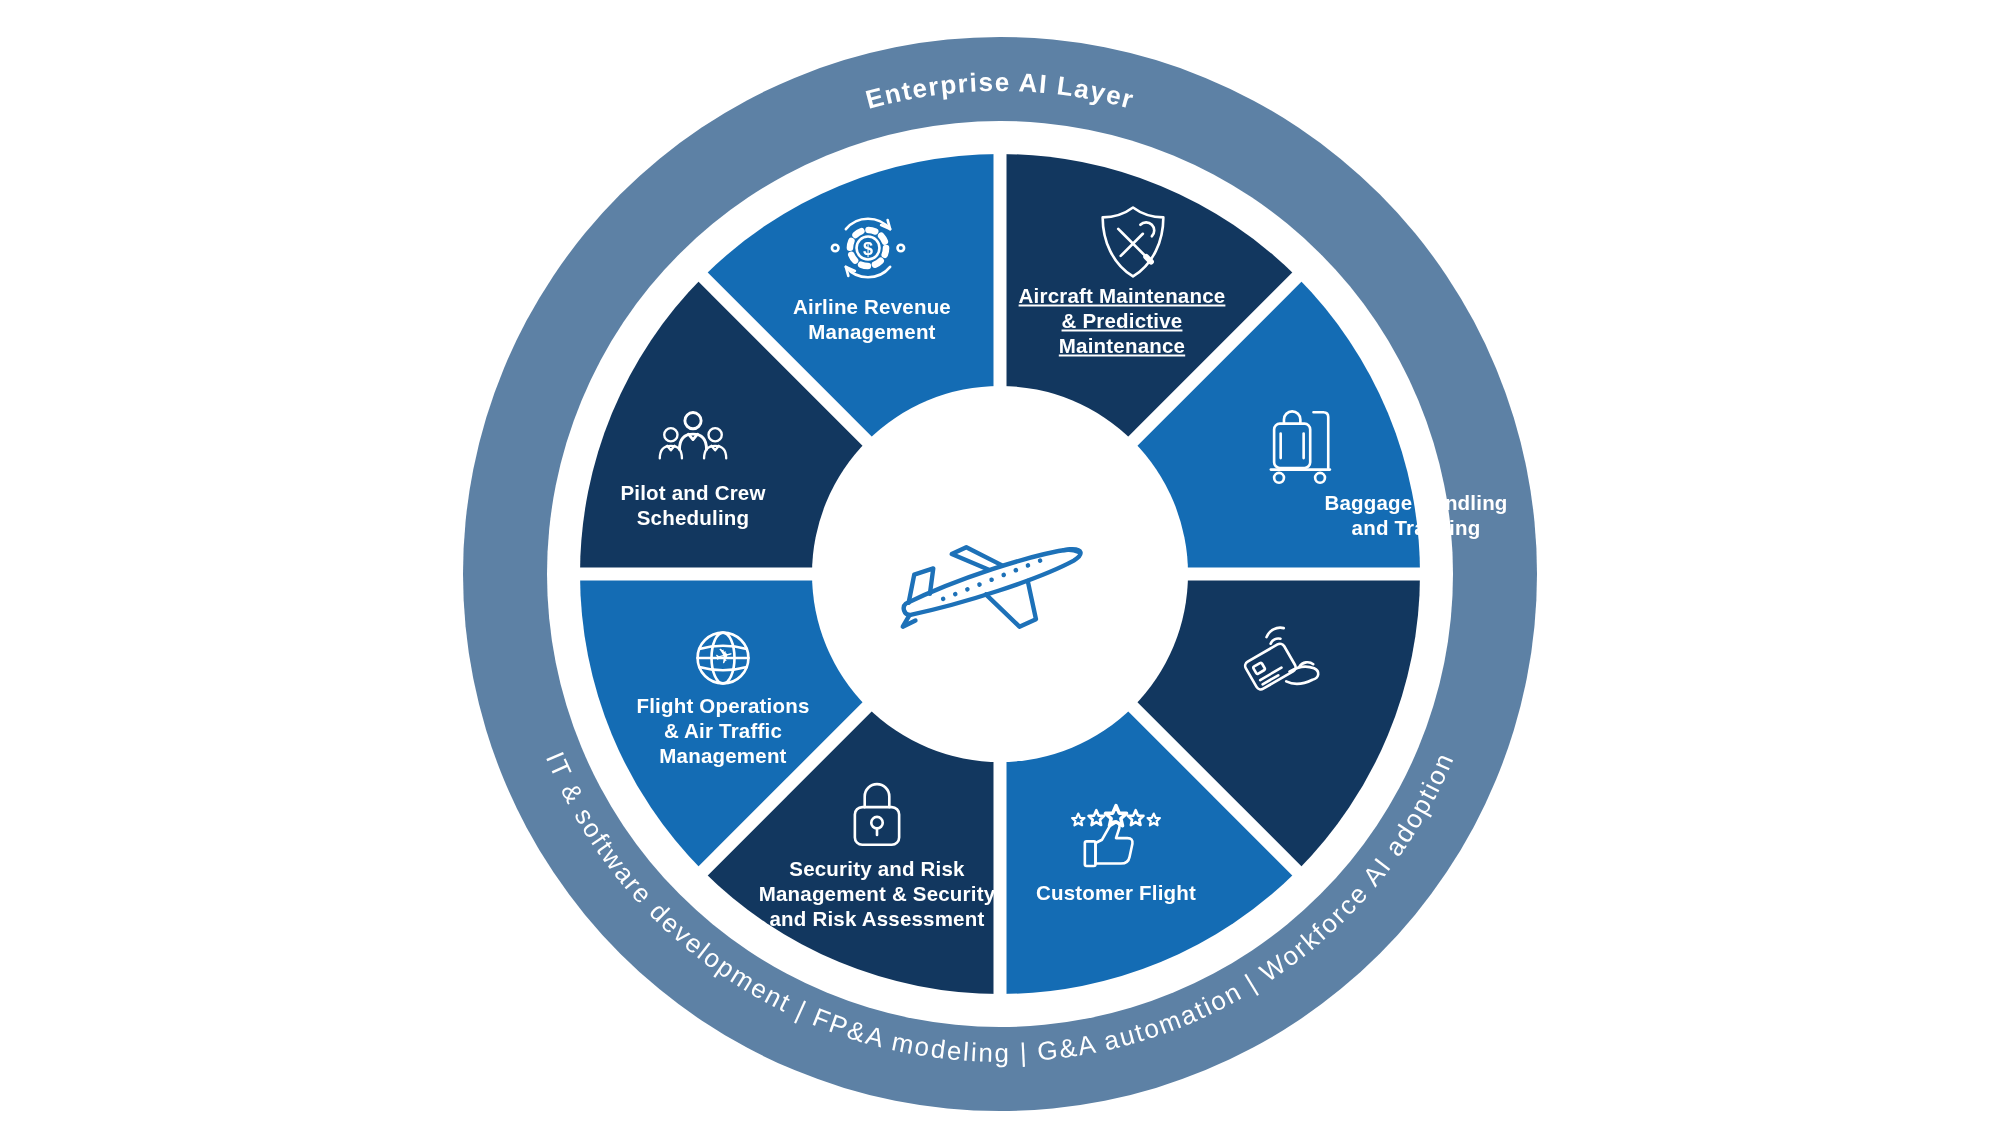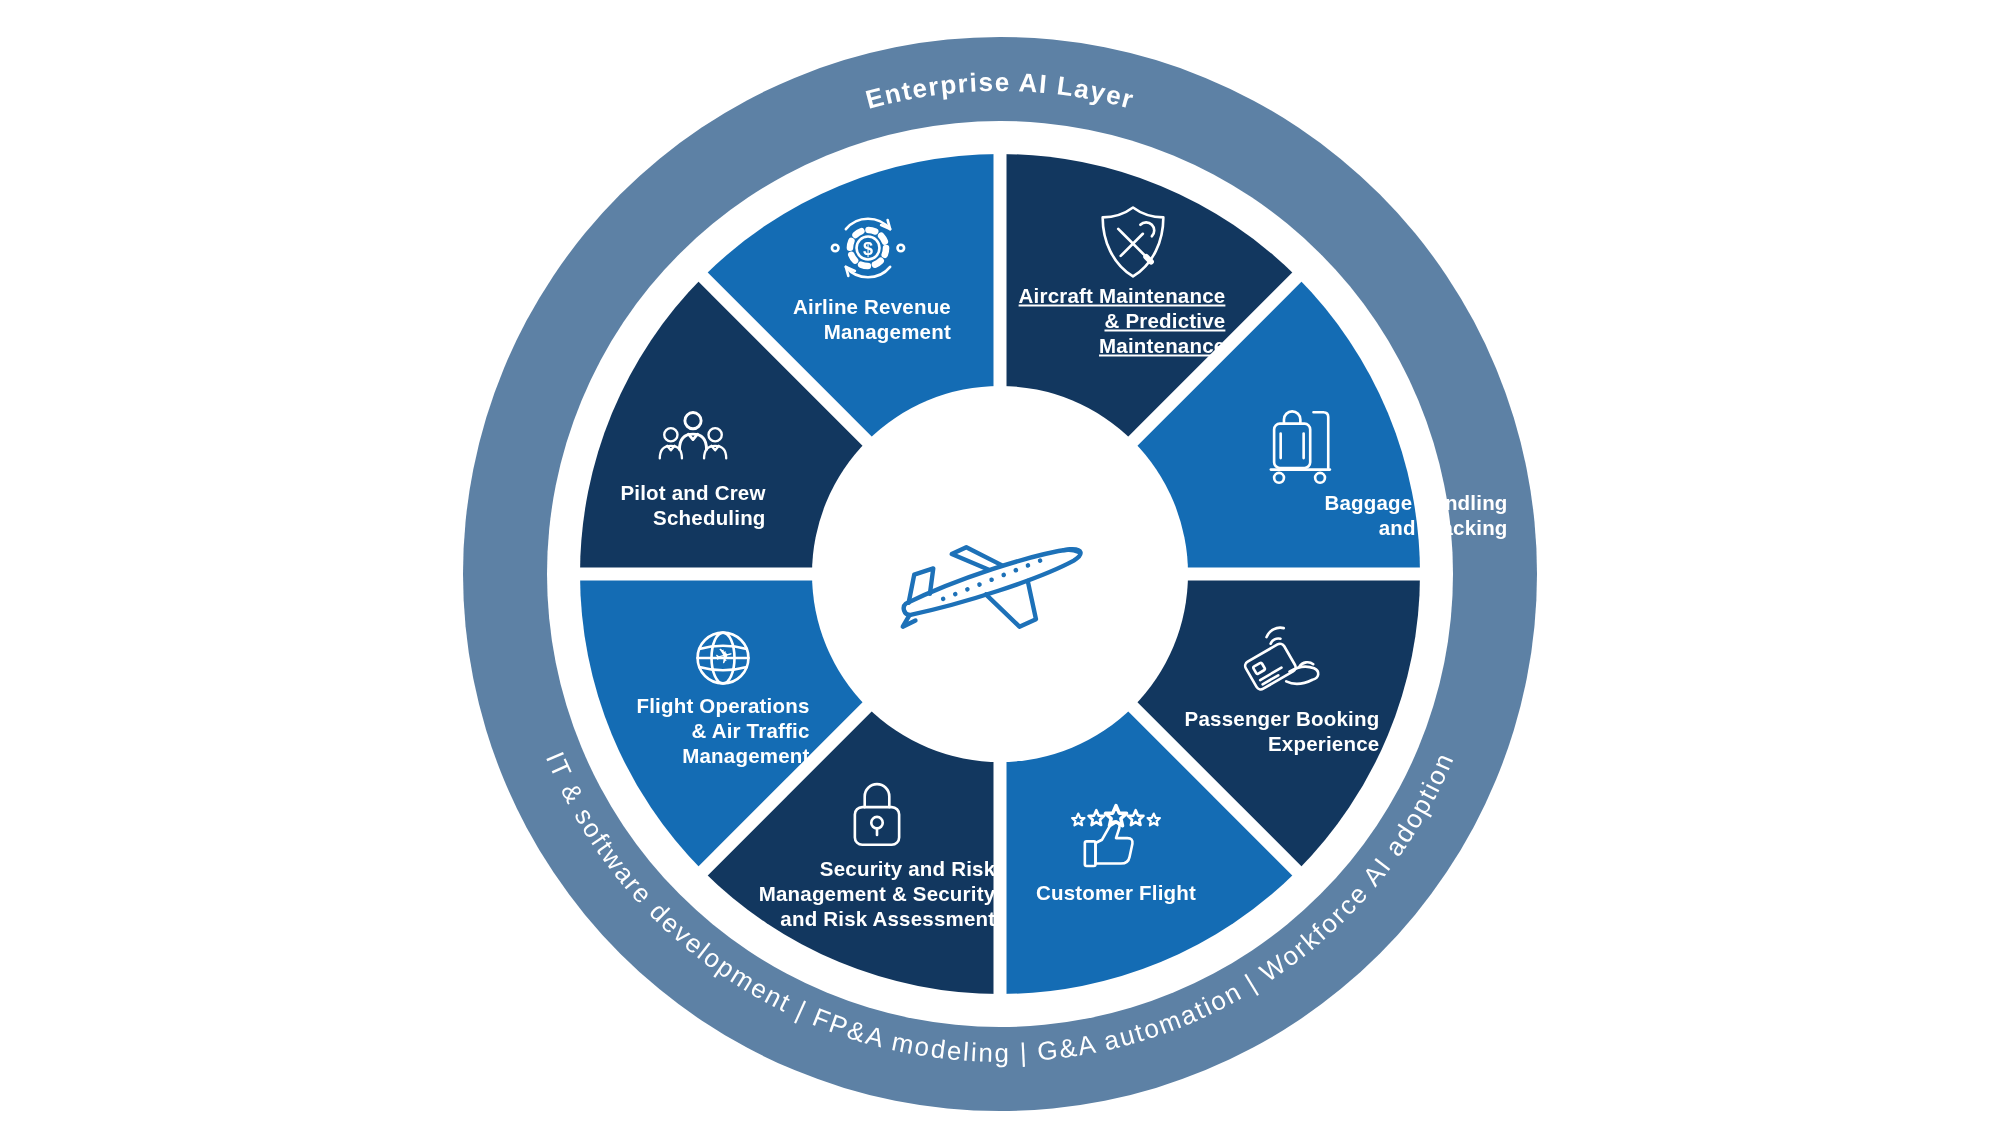--- a/index.html
+++ b/index.html
@@ -8,21 +8,21 @@
   .stage svg{position:absolute;left:0;top:0;}
   .icon{stroke:#ffffff;fill:none;stroke-width:3.2;stroke-linecap:round;stroke-linejoin:round;}
   .icon text{fill:#ffffff;stroke:none;}
   .plane{stroke:#1d71b8;fill:none;stroke-width:4.4;stroke-linecap:round;stroke-linejoin:round;}
   .plane circle{fill:#1d71b8;stroke:none;}
   .ring-text-top{font-family:"Liberation Sans",sans-serif;font-weight:bold;font-size:26px;
                  letter-spacing:1.5px;fill:#ffffff;}
   .ring-text-bottom{font-family:"Liberation Sans",sans-serif;font-size:26px;
                     letter-spacing:2px;fill:#ffffff;}
   .seg-label{position:absolute;transform:translate(-50%,-50%);color:#ffffff;
-             font-weight:bold;font-size:20.5px;line-height:25px;text-align:right;
+             font-weight:bold;font-size:20.5px;line-height:25px;text-align:center;
              white-space:pre-line;letter-spacing:0.2px;}
 </style>
 </head>
 <body>
 
 <div class="stage">
   <svg width="2000" height="1146" viewBox="0 0 2000 1146">
 
     <circle cx="1000" cy="574" r="537" fill="#5d81a5"></circle>
     <circle cx="1000" cy="574" r="453" fill="#ffffff"></circle>
@@ -167,22 +167,20 @@
     <text class="ring-text-bottom" text-anchor="middle">
       <textPath href="#arcBottom" startOffset="50%">IT &amp; software development  |  FP&amp;A modeling  |  G&amp;A automation  |  Workforce AI adoption</textPath>
     </text>
   </svg>
 
   <div class="seg-label" style="left:1122px;top:320px;text-decoration:underline;">Aircraft Maintenance
 &amp; Predictive
 Maintenance</div>
   <div class="seg-label" style="left:1368px;top:515px;margin-left:48px;">Baggage Handling
 and Tracking</div>
-  <div class="seg-label" style="left:1282px;top:731px;">Passenger Booking
-Experience</div>
   <div class="seg-label" style="left:1116px;top:892px;">Customer Flight</div>
   <div class="seg-label" style="left:877px;top:893px;">Security and Risk
 Management &amp; Security
 and Risk Assessment</div>
   <div class="seg-label" style="left:723px;top:730px;">Flight Operations
 &amp; Air Traffic
 Management</div>
   <div class="seg-label" style="left:693px;top:505px;">Pilot and Crew
 Scheduling</div>
   <div class="seg-label" style="left:872px;top:319px;">Airline Revenue

